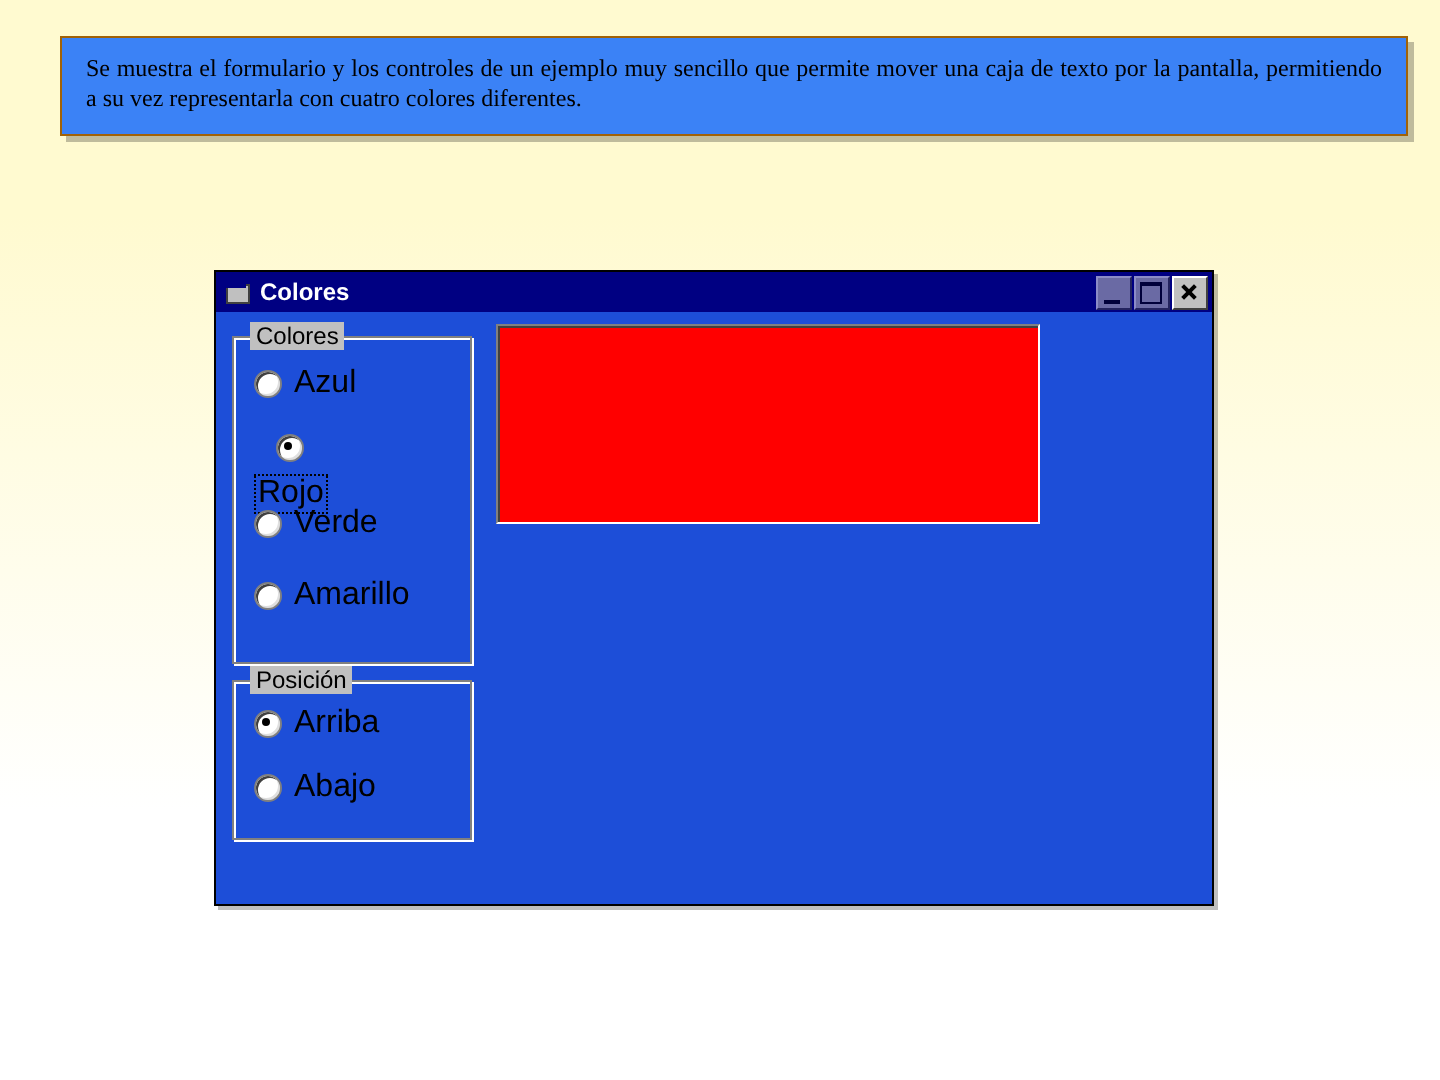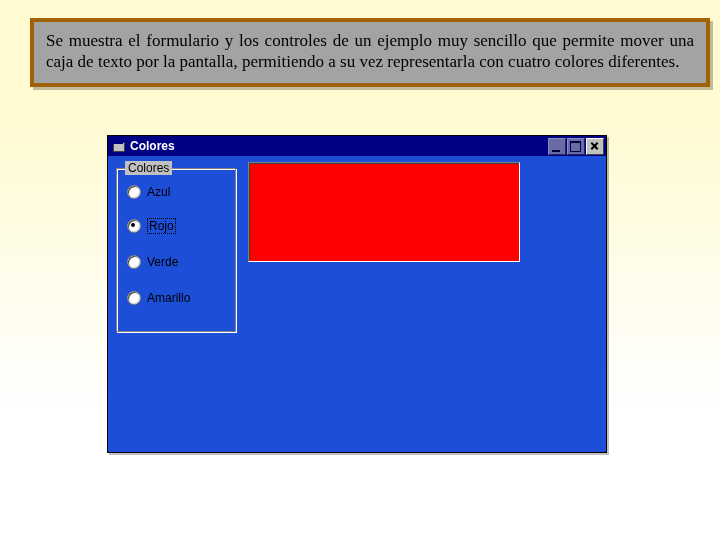--- a/index.html
+++ b/index.html
@@ -2,24 +2,24 @@
 <html><head>
 <meta charset="utf-8">
 <style>
   html,body{margin:0;padding:0;width:720px;height:540px;font-family:"Times New Roman",serif;}
   body{
     background:linear-gradient(to bottom,#fffad0 0%,#fffad0 20%,#ffffff 75%,#ffffff 100%);
     position:relative;
   }
   .desc-box{
     position:absolute;left:30px;top:18px;width:648px;
-    background:#a3a3a3;border:4px solid #a16207;
+    background:#3b82f6;border:1px solid #a16207;
     padding:8px 12px 10px 12px;
     box-shadow:3px 3px 0 rgba(0,0,0,.25);
-    font-size:17px;line-height:1.25;text-align:justify;color:#000;
+    font-size:12px;line-height:1.25;text-align:justify;color:#000;
   }
   .win{
     position:absolute;left:107px;top:135px;width:498px;height:316px;
     background:#1d4ed8;border:1px solid #000;
     box-shadow:2px 2px 0 rgba(0,0,0,.25);
     font-family:"MS Sans Serif",Tahoma,Arial,sans-serif;font-size:12px;color:#000;
   }
   .titlebar{
     height:20px;background:#000082;color:#fff;
     display:flex;align-items:center;justify-content:space-between;
@@ -59,21 +59,21 @@
   .radio{
     width:12px;height:12px;border-radius:50%;
     background:#fff;border:1px solid #808080;
     box-shadow:inset -1px -1px 0 #dfdfdf,inset 1px 1px 0 #404040;
     position:relative;flex:0 0 auto;
   }
   .radio.checked::after{
     content:"";position:absolute;left:3px;top:3px;width:4px;height:4px;
     background:#000;border-radius:50%;
   }
-  .radio-label{font-size:12px;}
+  .radio-label{font-size:16px;}
   .radio-label.focused{border:1px dotted #000;padding:0 1px;}
   .color-panel{
     position:absolute;left:140px;top:6px;width:270px;height:98px;
     background:#ff0000;
     border-top:1px solid #808080;border-left:1px solid #808080;
     border-right:1px solid #fff;border-bottom:1px solid #fff;
     box-shadow:inset 1px 1px 0 #404040;
   }
 </style>
 </head>
@@ -98,31 +98,43 @@
 
   <div class="win-body">
 
     <div class="groupbox gb-colores">
       <span class="legend">Colores</span>
 
       <div class="radio-row" style="top:14px;">
         <span class="radio"></span>
         <span class="radio-label">Azul</span>
       </div>
-      <div class="radio-row" style="top:48px;">
+      <div class="radio-row" style="top:48px;flex-direction:column;">
         <span class="radio checked"></span>
         <span class="radio-label focused">Rojo</span>
       </div>
       <div class="radio-row" style="top:84px;justify-content:flex-end;">
         <span class="radio"></span>
         <span class="radio-label">Verde</span>
       </div>
       <div class="radio-row" style="top:120px;">
         <span class="radio"></span>
         <span class="radio-label">Amarillo</span>
       </div>
     </div>
 
+    <div class="groupbox gb-pos">
+      <span class="legend">Posición</span>
+
+      <div class="radio-row" style="top:12px;">
+        <span class="radio checked"></span>
+        <span class="radio-label">Arriba</span>
+      </div>
+      <div class="radio-row" style="top:44px;">
+        <span class="radio"></span>
+        <span class="radio-label">Abajo</span>
+      </div>
+    </div>
 
     <div class="color-panel"></div>
 
   </div>
 </div>
 
 </body></html>

